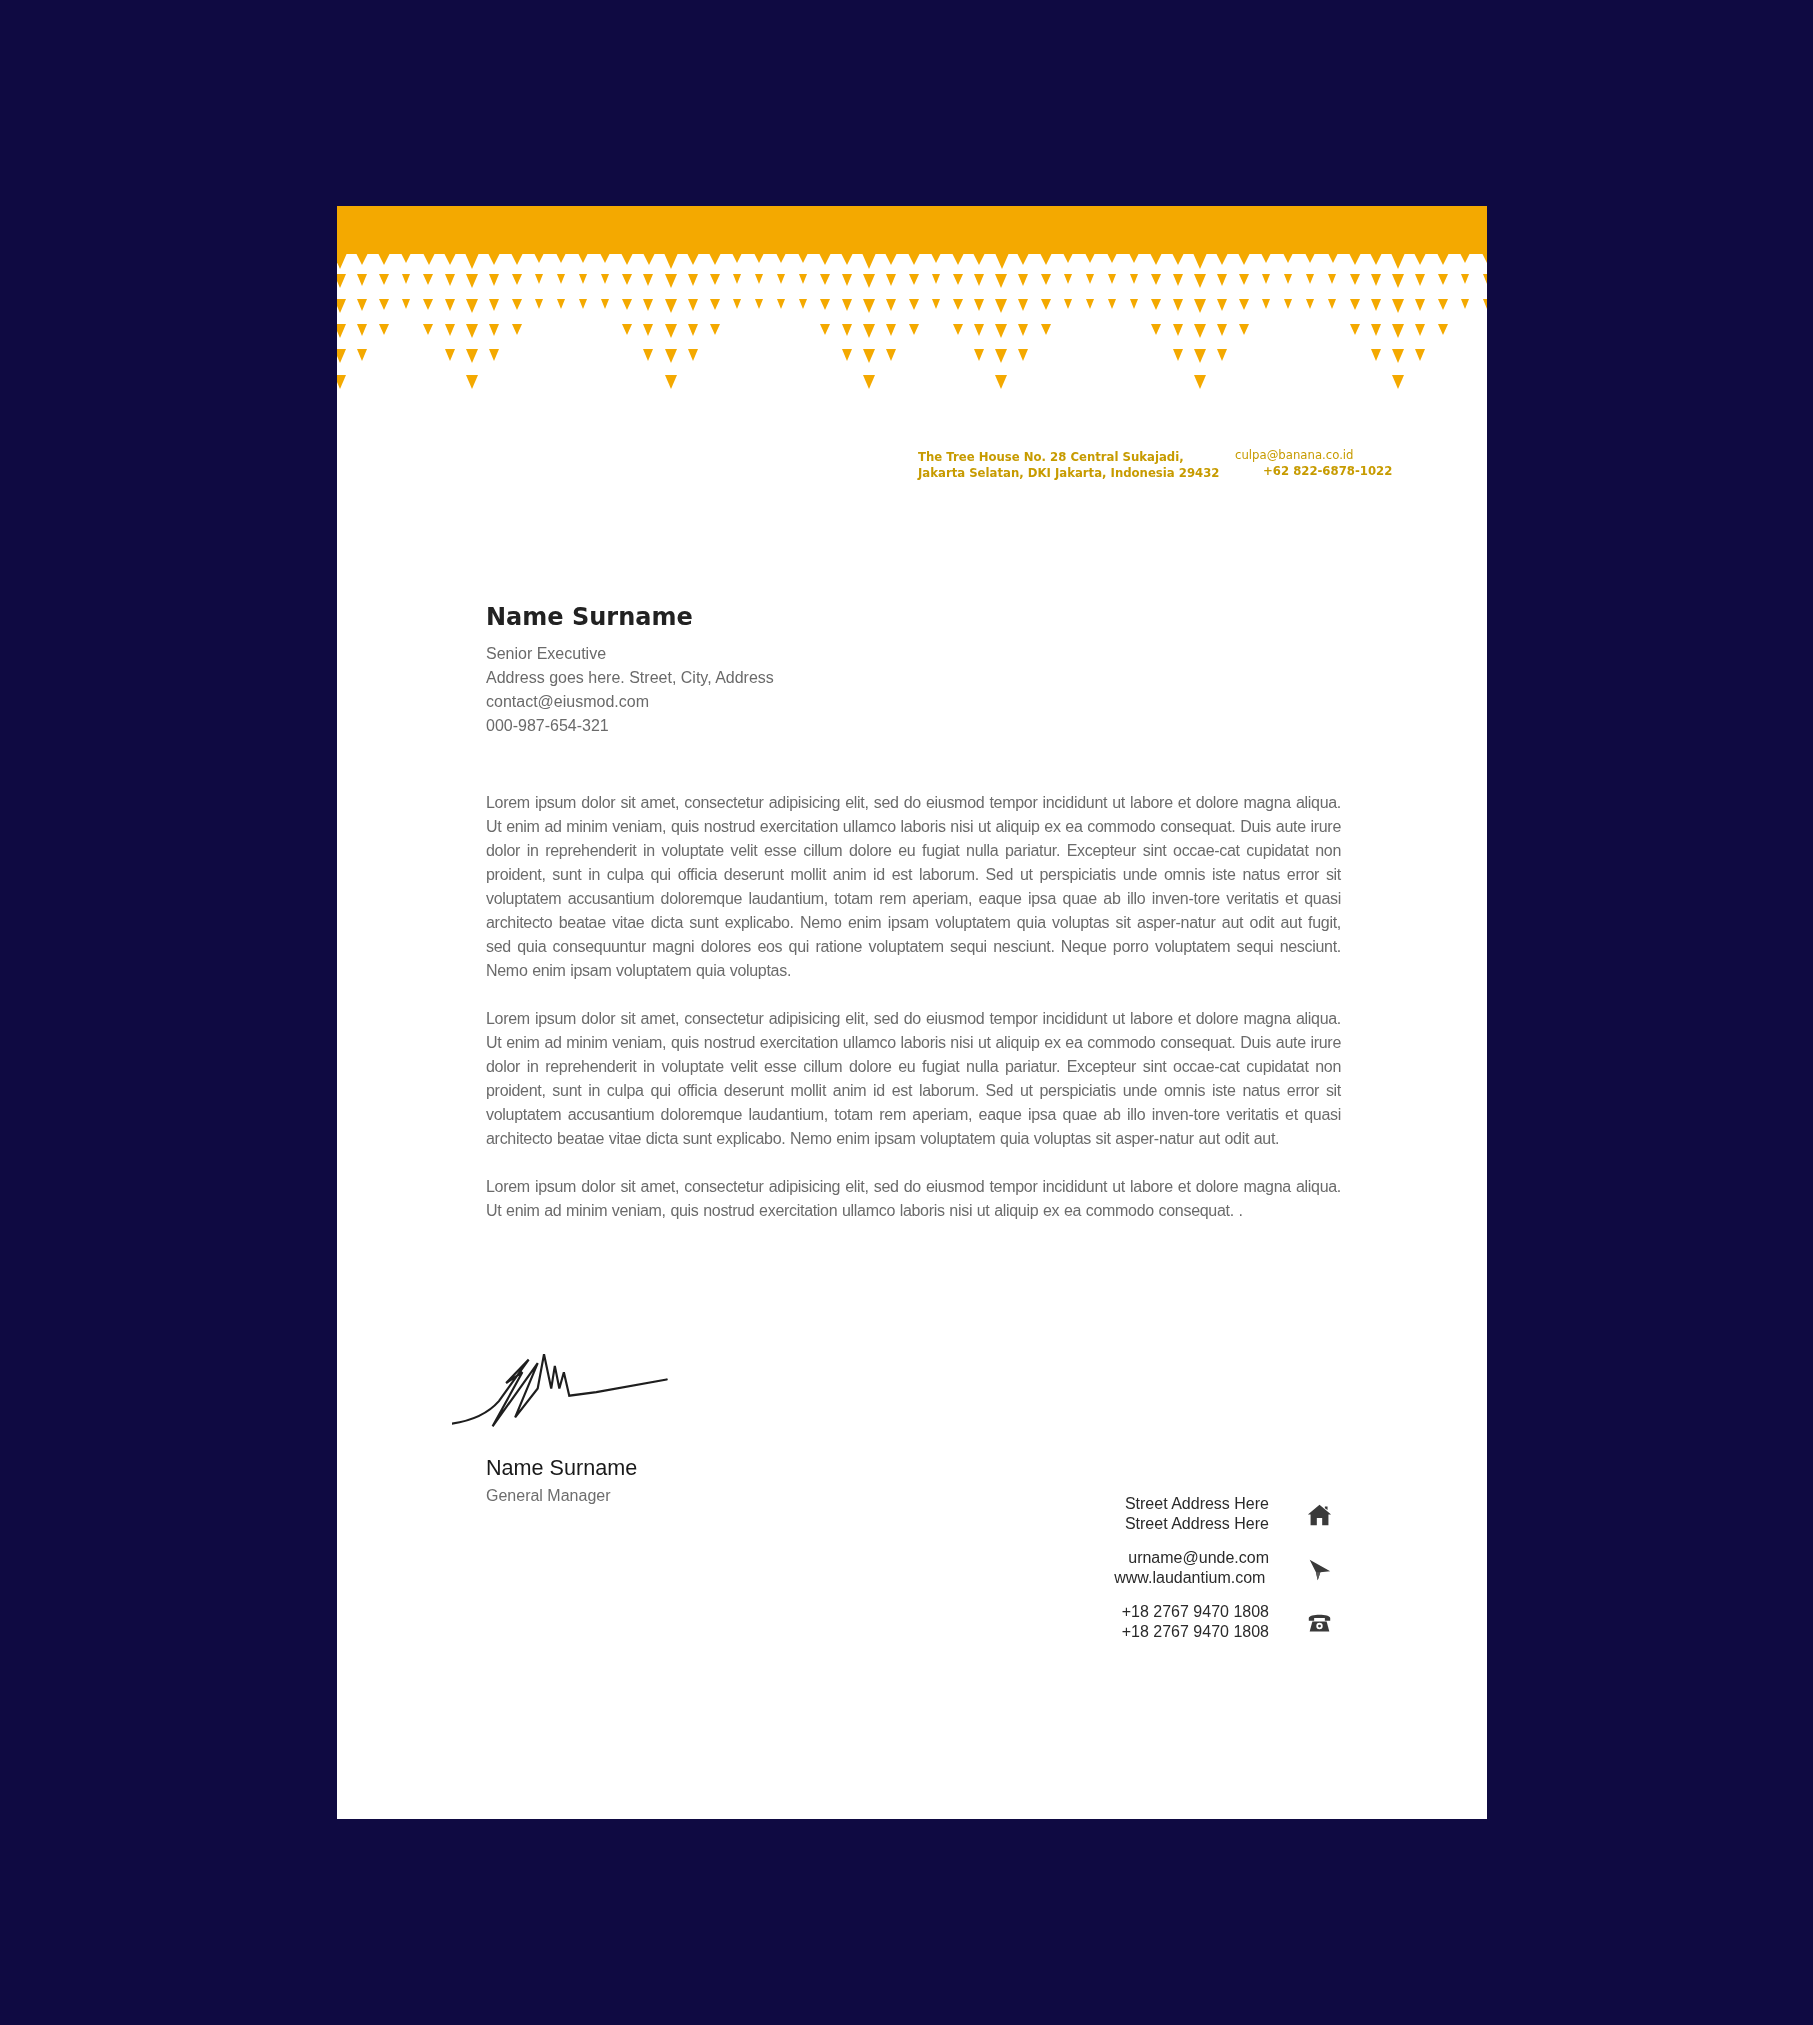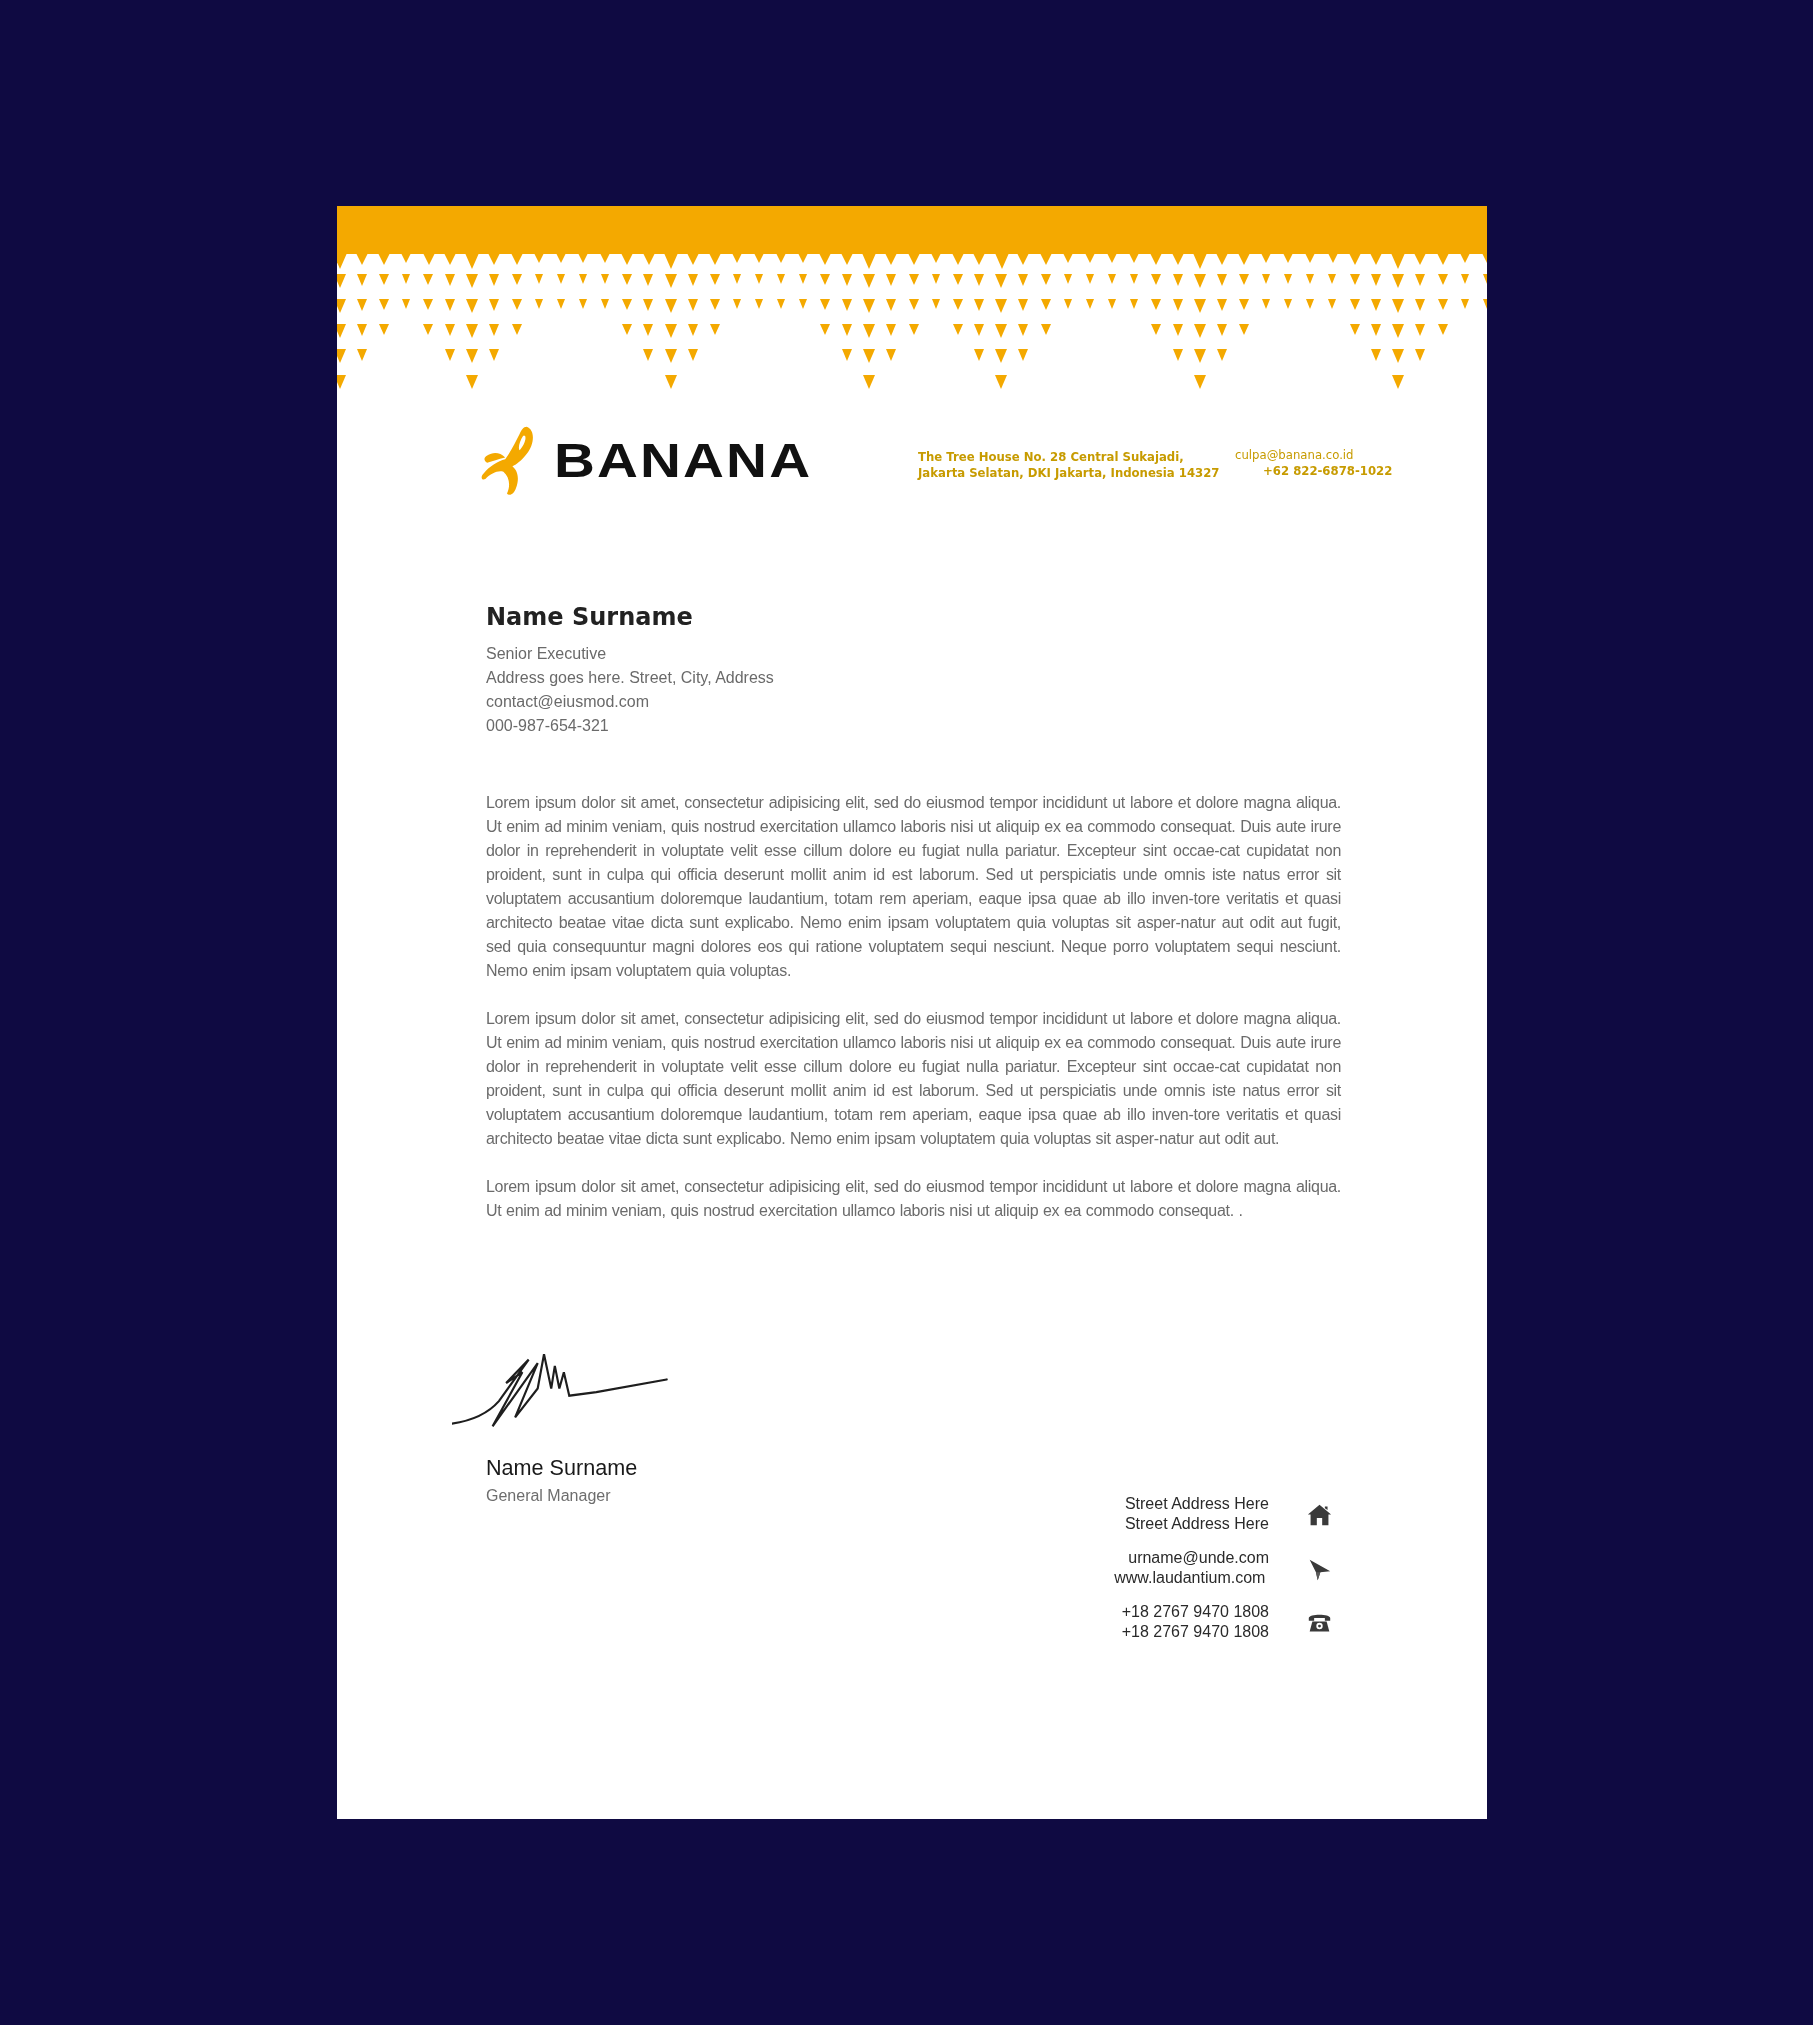--- a/index.html
+++ b/index.html
@@ -330,31 +330,24 @@
       <div class="tri" style="border-left-width: 5.4px; border-right-width: 5.4px; border-top-width: 11.7px; left: 1101px; top: 93px;"></div>
       <div class="tri" style="border-left-width: 5.4px; border-right-width: 5.4px; border-top-width: 11.7px; left: 1101px; top: 118px;"></div>
       <div class="tri" style="border-left-width: 5.4px; border-right-width: 5.4px; border-top-width: 10px; left: 1123px; top: 47px;"></div>
       <div class="tri" style="border-left-width: 4.5px; border-right-width: 4.5px; border-top-width: 10px; left: 1124px; top: 68px;"></div>
       <div class="tri" style="border-left-width: 4.5px; border-right-width: 4.5px; border-top-width: 10px; left: 1124px; top: 93px;"></div>
       <div class="tri" style="border-left-width: 5.4px; border-right-width: 5.4px; border-top-width: 10px; left: 1145px; top: 47px;"></div>
       <div class="tri" style="border-left-width: 4.5px; border-right-width: 4.5px; border-top-width: 10px; left: 1146px; top: 68px;"></div>
       <div class="tri" style="border-left-width: 4.5px; border-right-width: 4.5px; border-top-width: 10px; left: 1146px; top: 93px;"></div>
     </div>
 
-  <div class="logo">
-    <svg class="logo-icon" viewBox="0 0 70 80">
-      <path d="M52 2 C62 6 60 22 52 32 C46 40 40 44 36 46 C42 50 44 60 40 70 C38 76 33 80 30 76 C34 68 33 58 26 52 C20 50 12 54 6 60 C2 62 0 58 4 54 C10 46 20 40 28 38 C34 30 40 18 44 10 C46 6 48 2 52 2 Z M48 12 C44 18 42 26 44 28 C48 24 52 16 50 12 Z" fill="#f4a900" fill-rule="evenodd"></path>
-      <path d="M8 34 C14 30 22 30 28 36 C20 38 14 40 8 42 C4 40 4 36 8 34 Z" fill="#f4a900"></path>
-    </svg>
-    <div class="logo-text">BANANA</div>
-  </div>
 
   <div class="head-contact head-addr">
     <div>The Tree House No. 28 Central Sukajadi,</div>
-    <div>Jakarta Selatan, DKI Jakarta, Indonesia 14327</div>
+    <div>Jakarta Selatan, DKI Jakarta, Indonesia 29432</div>
   </div>
   <div class="head-contact head-mail">
     <div>culpa@banana.co.id</div>
     <div class="l2">+62 822-6878-1022</div>
   </div>
 
   <div class="sender">
     <div class="sender-name">Name Surname</div>
     <div class="sender-line">Senior Executive</div>
     <div class="sender-line">Address goes here. Street, City, Address</div>

